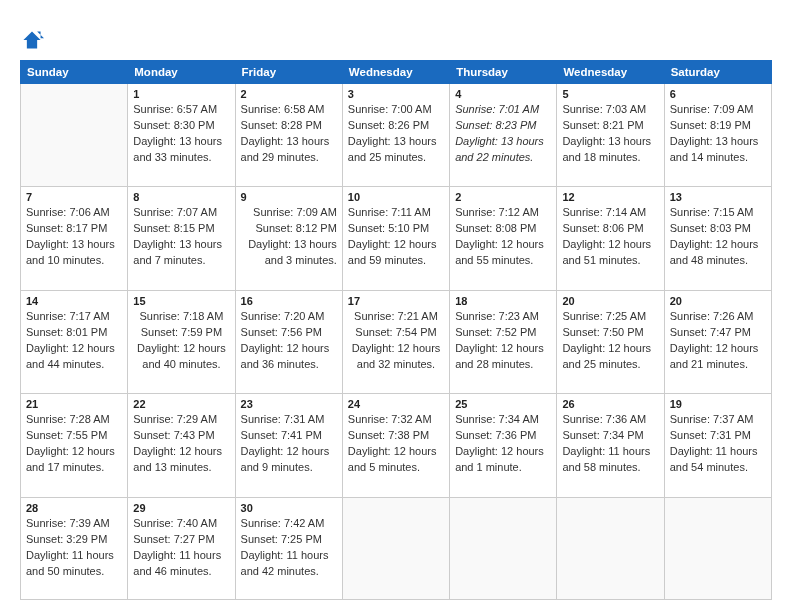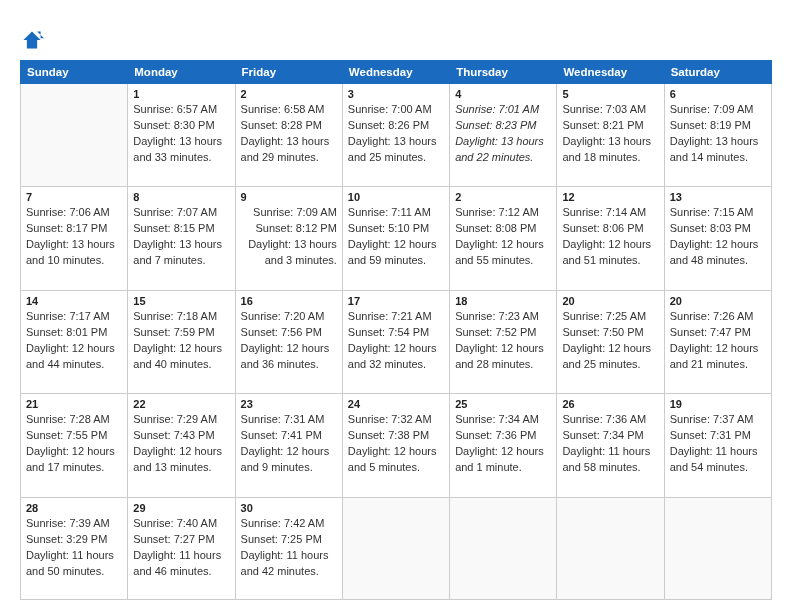--- a/index.html
+++ b/index.html
@@ -231,35 +231,35 @@
         <tr class="week-row">
           <td>
             <span class="day-num">14</span>
             <div class="day-info" style="white-space: pre-line;">Sunrise: 7:17 AM
 Sunset: 8:01 PM
 Daylight: 12 hours
 and 44 minutes.</div>
           </td>
           <td>
             <span class="day-num">15</span>
-            <div class="day-info" style="white-space: pre-line;">Sunrise: 7:18 AM
+            <div class="day-info" style="white-space: pre-line; text-align: center;">Sunrise: 7:18 AM
 Sunset: 7:59 PM
 Daylight: 12 hours
 and 40 minutes.</div>
           </td>
           <td>
             <span class="day-num">16</span>
             <div class="day-info" style="white-space: pre-line;">Sunrise: 7:20 AM
 Sunset: 7:56 PM
 Daylight: 12 hours
 and 36 minutes.</div>
           </td>
           <td>
             <span class="day-num">17</span>
-            <div class="day-info" style="white-space: pre-line;">Sunrise: 7:21 AM
+            <div class="day-info" style="white-space: pre-line; text-align: center;">Sunrise: 7:21 AM
 Sunset: 7:54 PM
 Daylight: 12 hours
 and 32 minutes.</div>
           </td>
           <td>
             <span class="day-num">18</span>
             <div class="day-info" style="white-space: pre-line;">Sunrise: 7:23 AM
 Sunset: 7:52 PM
 Daylight: 12 hours
 and 28 minutes.</div>

